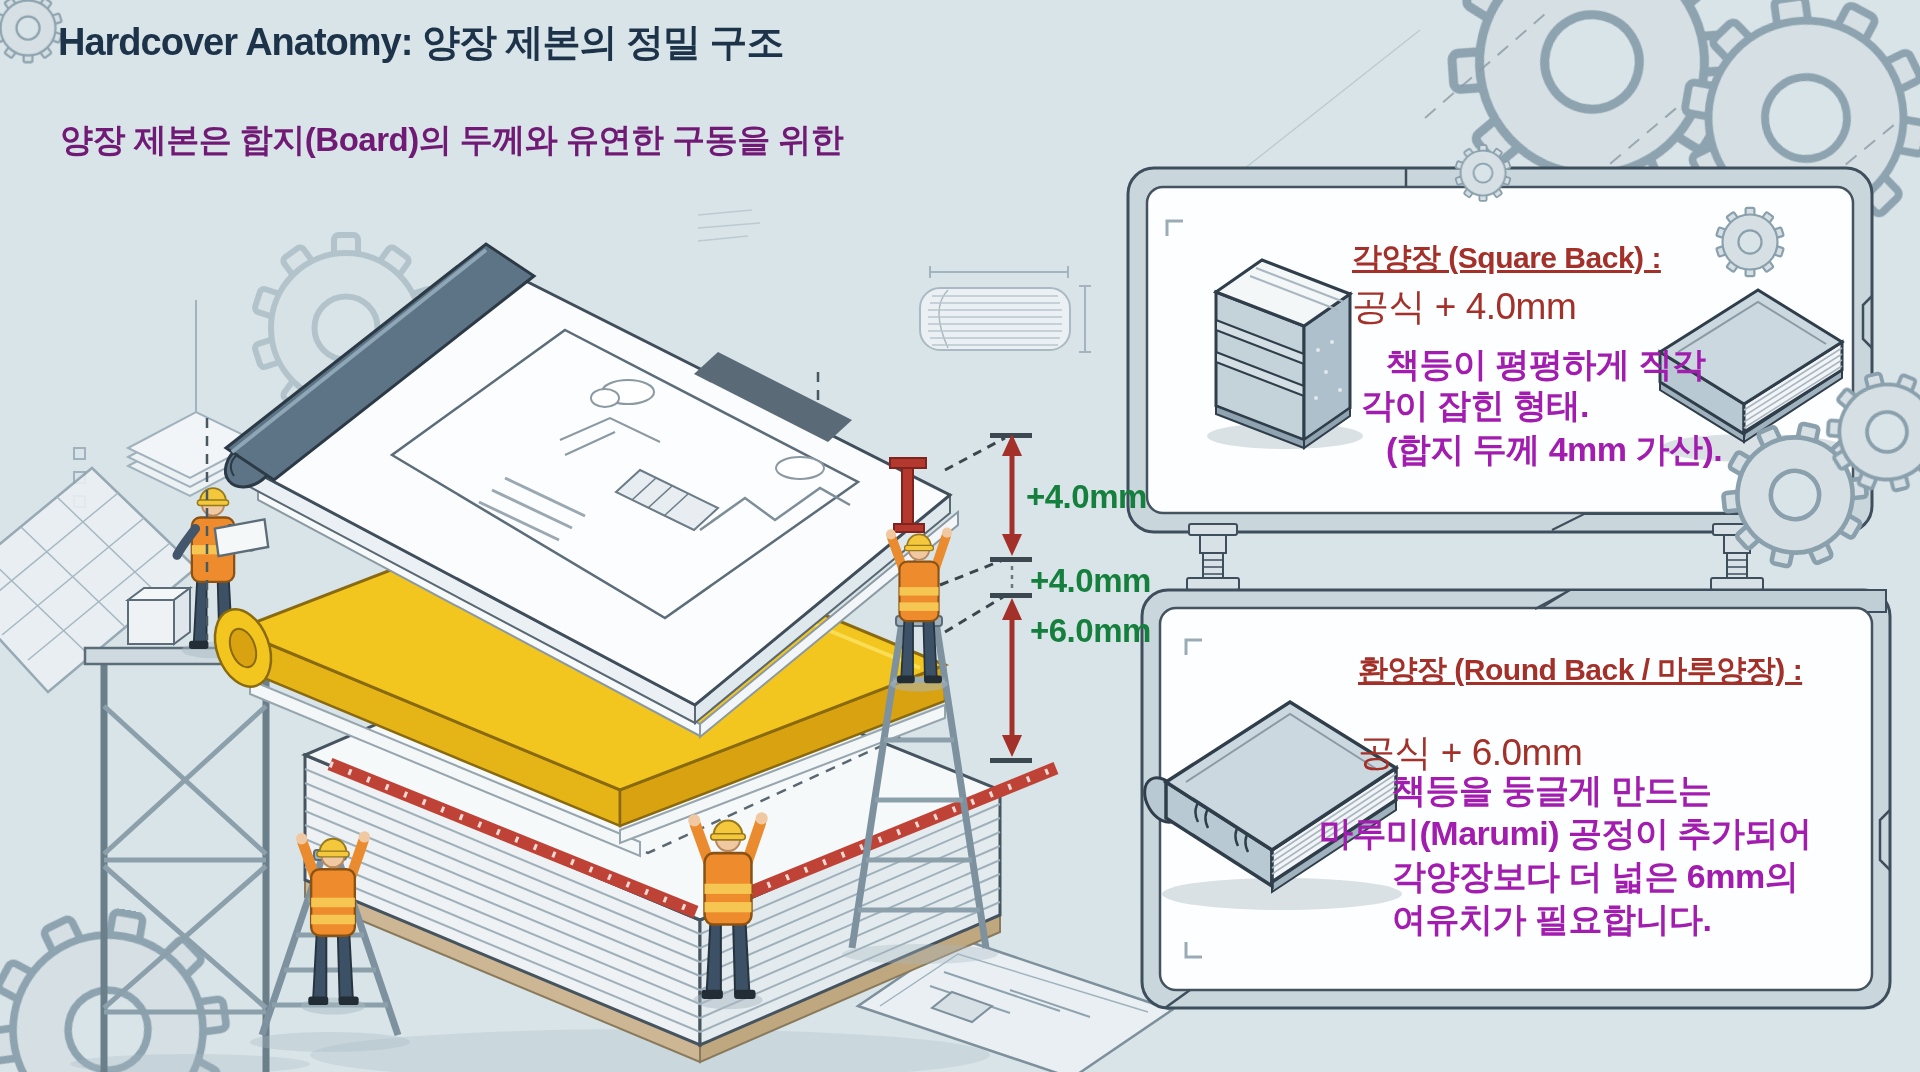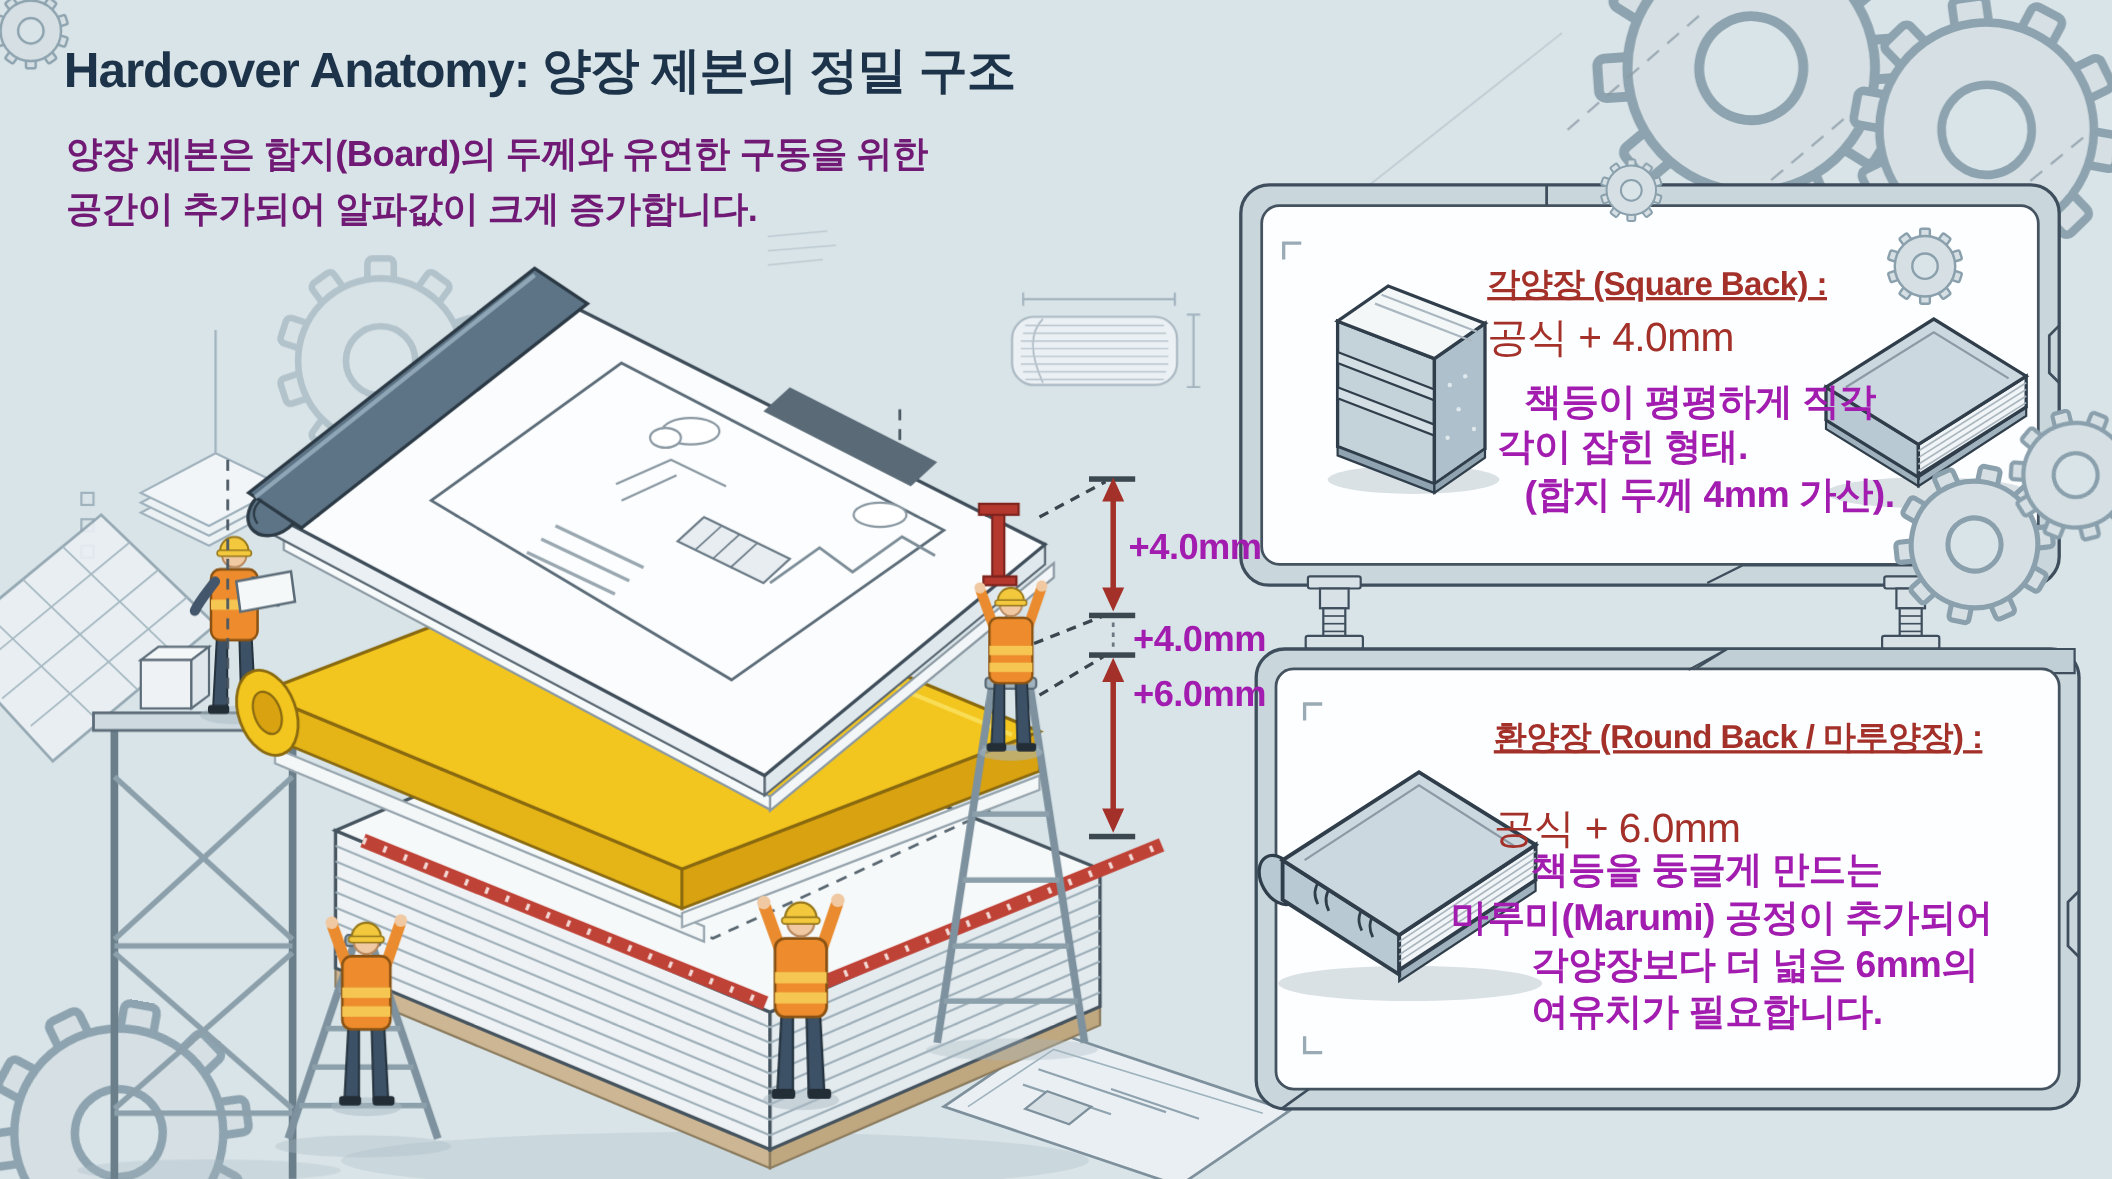--- a/index.html
+++ b/index.html
@@ -3,30 +3,30 @@
 <meta charset="utf-8">
 <style>
   html,body{margin:0;padding:0;background:#9aa7ad;}
   .canvas{
     position:relative;width:1920px;height:1072px;overflow:hidden;
     background:#d9e4e8;
     font-family:"Liberation Sans","DejaVu Sans",sans-serif;
   }
   .abs{position:absolute;white-space:nowrap;}
   .title{
-    left:58px;top:34px;font-size:45px;font-weight:700;letter-spacing:-1px;
+    left:58px;top:17px;font-size:38px;font-weight:700;letter-spacing:-1px;
     color:#1c3349;
   }
   .subtitle{
     font-size:33px;font-weight:700;color:#701a75;letter-spacing:-0.5px;
   }
   .sub1{left:60px;top:118px;}
   .sub2{left:60px;top:168px;}
   .dim-label{
-    font-size:33px;font-weight:700;color:#a21caf;letter-spacing:-0.5px;
+    font-size:33px;font-weight:700;color:#15803d;letter-spacing:-0.5px;
   }
   .panel-title{font-size:30px;font-weight:700;color:#a33029;letter-spacing:-0.5px;text-decoration:underline;}
   .panel-formula{font-size:37px;font-weight:400;color:#a33029;letter-spacing:-0.5px;}
   .panel-desc{font-size:34px;font-weight:700;color:#a21caf;letter-spacing:-0.5px;margin-left:36px;}
   svg{position:absolute;left:0;top:0;}
   .sk{stroke:#9aacb8;fill:none;stroke-width:2;}
 </style>
 </head>
 <body>
 
@@ -424,21 +424,20 @@
   </g>
 
   <g>
     <use href="#gear" transform="translate(1795,495) scale(1.15) rotate(12)"></use>
     <use href="#gear" transform="translate(1887,432) scale(0.95) rotate(-14)"></use>
   </g>
 </svg>
 
 <div class="abs title">Hardcover Anatomy: 양장 제본의 정밀 구조</div>
 <div class="abs subtitle sub1">양장 제본은 합지(Board)의 두께와 유연한 구동을 위한</div>
-<div class="abs subtitle sub2">공간이 추가되어 알파값이 크게 증가합니다.</div>
 
 <div class="abs dim-label" style="left:1026px;top:478px;">+4.0mm</div>
 <div class="abs dim-label" style="left:1030px;top:562px;">+4.0mm</div>
 <div class="abs dim-label" style="left:1030px;top:612px;">+6.0mm</div>
 
 <div>
   <div class="abs panel-title" style="left:1352px;top:238px;">각양장 (Square Back) :</div>
   <div class="abs panel-formula" style="left:1352px;top:282px;">공식 + 4.0mm</div>
   <div class="abs panel-desc" style="left:1350px;top:342px;">책등이 평평하게 직각</div>
   <div class="abs panel-desc" style="left:1277px;top:383px;padding-left:48px;">각이 잡힌 형태.</div>

